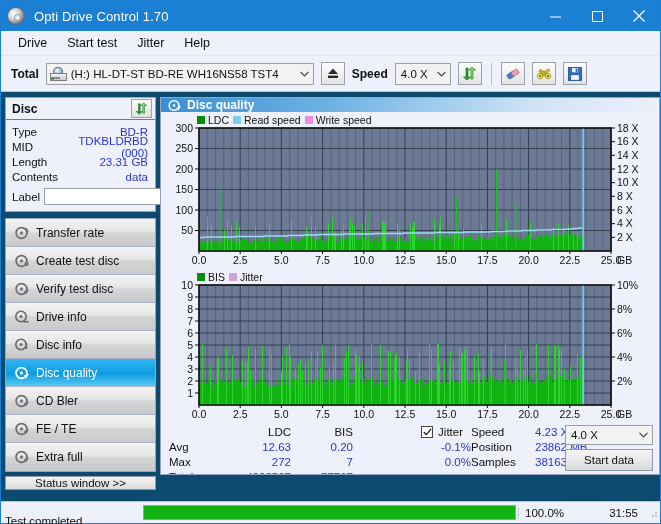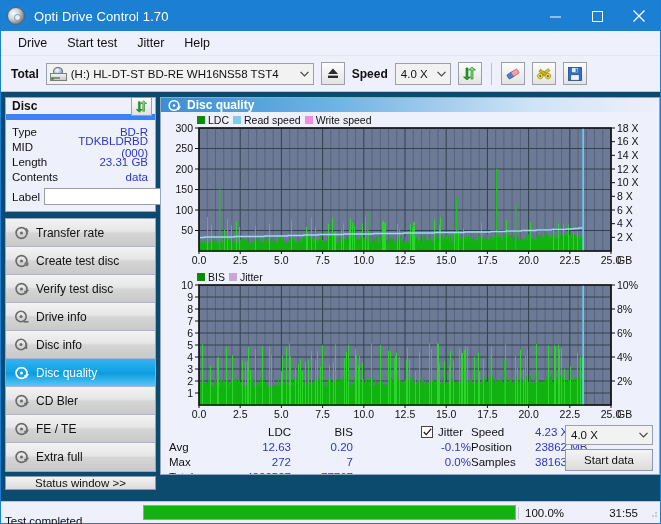--- a/index.html
+++ b/index.html
@@ -130,21 +130,21 @@
     width: 159px; flex: none;
     padding: 5px 4px 0 4px;
     display: flex; flex-direction: column;
   }
   .disc-panel {
     border: 1px solid #9aa4c0;
     background: #eef0fb;
   }
   .disc-head {
     height: 22px; display:flex; align-items:center;
-    border-bottom: 6px solid #3b82f6;
+    border-bottom: 1px solid #3b82f6;
     padding-left: 6px;
   }
   .disc-head .t { font-size: 12px; font-weight: bold; color:#111; }
   .disc-head .btn {
     margin-left:auto; margin-right:3px;
     width: 21px; height:19px; border:1px solid #9aa0a6;
     background: linear-gradient(#fdfdfd,#e0e0e0);
     display:flex; align-items:center; justify-content:center;
   }
   .disc-rows { padding: 4px 5px 5px 6px; font-size: 11.5px; }

